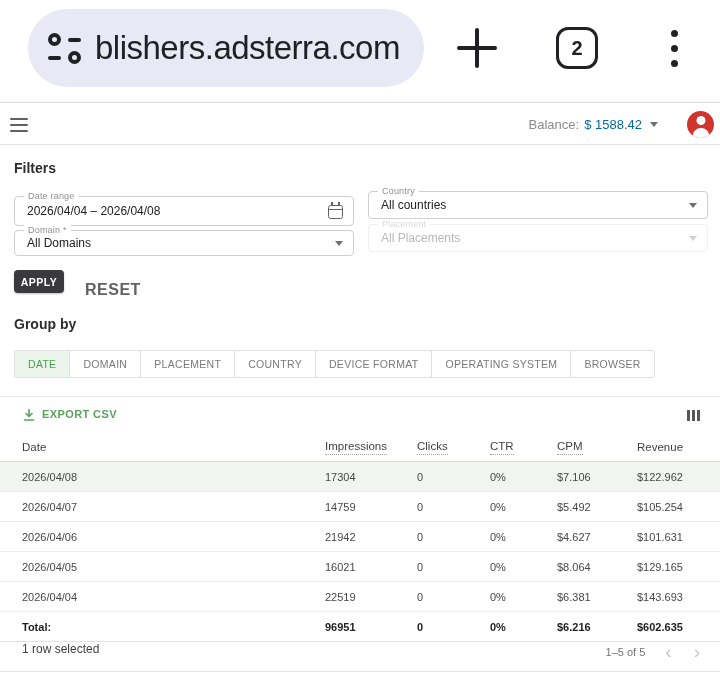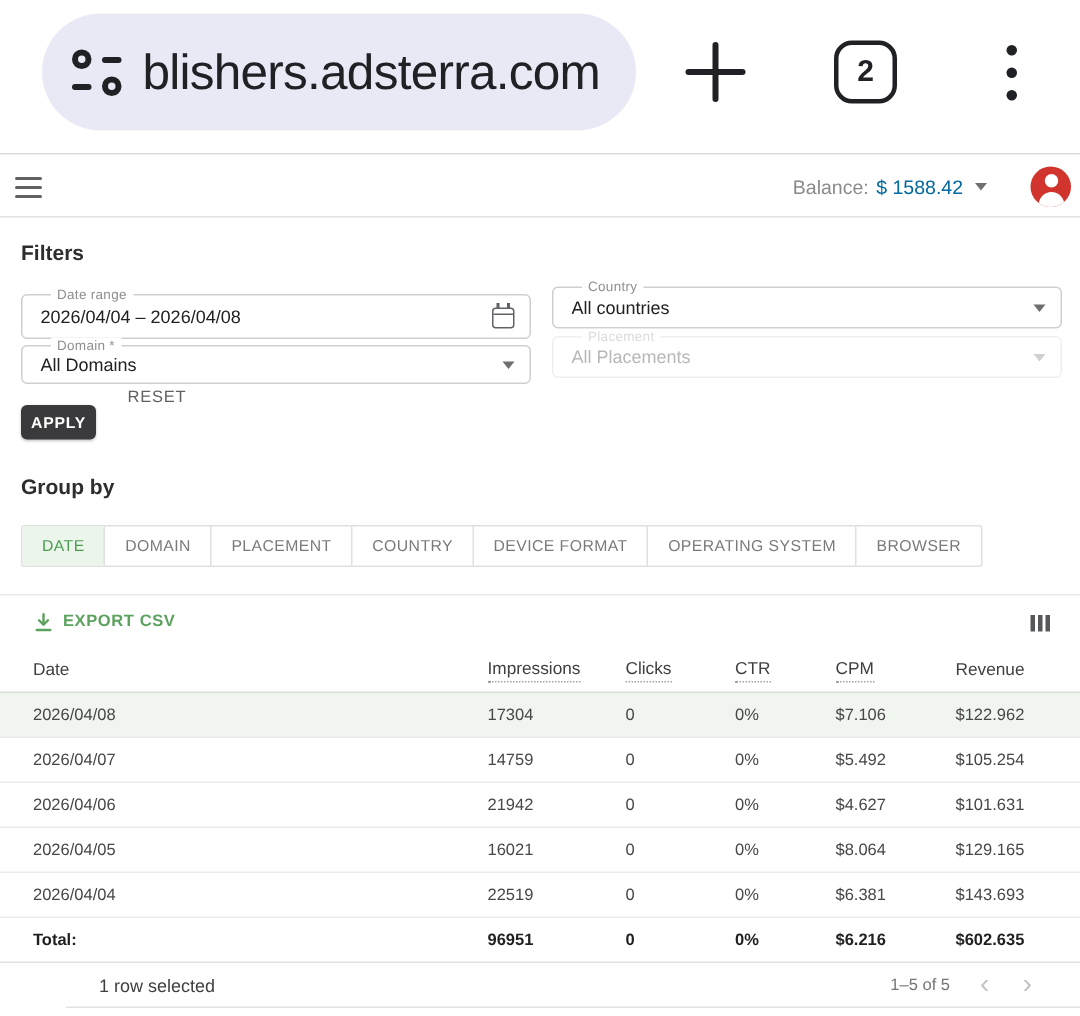--- a/index.html
+++ b/index.html
@@ -35,31 +35,31 @@
   .balance-label { font-size:13px; color:#8a8a8a; }
   .balance-value { font-size:13px; color:#0369a1; }
   .caret-down { width:0; height:0; border-left:4.5px solid transparent; border-right:4.5px solid transparent; border-top:5px solid #6f6f6f; margin-left:3px; }
   .avatar { position:absolute; right:6px; top:7px; width:27px; height:27px; border-radius:50%; background:#d0342c; overflow:hidden; }
   .avatar::before { content:""; position:absolute; top:5px; left:50%; transform:translateX(-50%); width:9px; height:9px; border-radius:50%; background:#fff; }
   .avatar::after { content:""; position:absolute; top:16.5px; left:50%; transform:translateX(-50%); width:17px; height:12px; border-radius:9px 9px 0 0; background:#fff; }
 
   
   .filters-title { position:absolute; left:14px; top:160px; font-size:14px; font-weight:700; color:#2d2d2d; }
   .field { position:absolute; height:30px; border:1px solid #cfcfcf; border-radius:4px; background:#fff; display:flex; align-items:center; padding:0 10px 0 12px; }
-  .field-label { position:absolute; top:-6px; left:19px; background:#fff; padding:0 4px; font-size:9px; color:#8f8f8f; letter-spacing:.2px; }
+  .field-label { position:absolute; top:-6px; left:9px; background:#fff; padding:0 4px; font-size:9px; color:#8f8f8f; letter-spacing:.2px; }
   .field-value { font-size:12px; color:#212121; flex:1; white-space:nowrap; overflow:hidden; }
   .f-daterange { left:14px; top:196px; width:340px; }
   .f-country   { left:368px; top:191px; width:340px; height:28px; }
   .f-domain    { left:14px; top:230px; width:340px; height:26px; }
   .f-placement { left:368px; top:224px; width:340px; height:28px; opacity:.32; }
   .calendar-icon { width:15px; height:14px; border:1.6px solid #5f6368; border-radius:2.5px; position:relative; margin-top:2px; flex:none; }
   .calendar-icon::before { content:""; position:absolute; top:-4.5px; left:2px; width:2px; height:4px; background:#5f6368; box-shadow:7px 0 0 #5f6368; }
   .calendar-icon::after { content:""; position:absolute; top:2.8px; left:0; right:0; height:1.6px; background:#5f6368; }
   .apply-button { position:absolute; left:14px; top:270px; width:50px; height:23px; background:#3a3a3c; color:#fff; border:none; border-radius:4px; font-family:inherit; font-size:10.5px; font-weight:700; letter-spacing:.5px; box-shadow:0 1px 2px rgba(0,0,0,.25); }
-  .reset-button { position:absolute; left:79px; top:253px; height:23px; background:none; border:none; font-family:inherit; font-size:11px; font-weight:400; letter-spacing:.5px; color:#616161; padding:0 6px; }
+  .reset-button { position:absolute; left:79px; top:278px; height:23px; background:none; border:none; font-family:inherit; font-size:16px; font-weight:700; letter-spacing:.5px; color:#616161; padding:0 6px; }
 
   
   .groupby-title { position:absolute; left:14px; top:316px; font-size:14px; font-weight:700; color:#2d2d2d;text-align:center; }
   .tabs { position:absolute; left:14px; top:350px; display:inline-flex; border:1px solid #e0e0e0; border-radius:2px; background:#fff; }
   .tab { height:26px; line-height:26px; padding:0 13px; font-size:10.5px; font-weight:500; letter-spacing:.3px; color:#7a7a7a; border-right:1px solid #e0e0e0; cursor:pointer; white-space:nowrap; }
   .tab:last-child { border-right:none; }
   .tab.active { background:#ebf5eb; color:#4a9e4f; }
 
   
   .table-card { position:absolute; left:0; top:396px; width:720px; border-top:1px solid #e9e9e9; background:#fff; }
@@ -67,21 +67,21 @@
   .export-button { display:flex; align-items:flex-start; gap:6px; background:none; border:none; font-family:inherit; font-size:11px; font-weight:600; letter-spacing:.4px; color:#5ba25f; padding:0; }
   .viewcol-icon { display:flex; gap:1.5px; padding:2px; }
   .viewcol-icon i { width:3.5px; height:11px; background:#57585a; }
   .trow { display:grid; grid-template-columns:303px 92px 73px 67px 80px 1fr; align-items:center; padding-left:22px; padding-right:12px; }
   .thead { height:29px; border-bottom:1px solid #dedede; font-size:11.5px; color:#3f3f3f; }
   .thead .dotted { display:inline-block; border-bottom:1px dotted #a3a3a3; padding-bottom:2px; }
   .thead span { justify-self:start; }
   .tdata { height:30px; border-bottom:1px solid #ebebeb; font-size:11px; color:#474747; }
   .tdata.selected { background:#f1f5ef; }
   .ttotal { height:30px; border-bottom:1px solid #e2e2e2; font-size:11px; font-weight:700; color:#1f1f1f; }
-  .tfooter { height:30px; display:flex; align-items:center; justify-content:space-between; padding:0 26px 0 22px; border-bottom:1px solid #e2e2e2;margin-left:44px; }
+  .tfooter { height:30px; display:flex; align-items:flex-start; justify-content:space-between; padding:0 14px 0 22px; border-bottom:1px solid #e2e2e2; }
   .rows-selected { font-size:12px; color:#3f3f3f; }
   .pagination { display:flex; align-items:center; gap:10px; }
   .page-range { font-size:11px; color:#757575; margin-right:4px; }
   .page-chevron { background:none; border:none; font-family:inherit; font-size:19px; line-height:1; color:#c4c4c4; padding:0 6px; }
 </style>
 </head>
 <body>
 
 <div class="screen">
 

